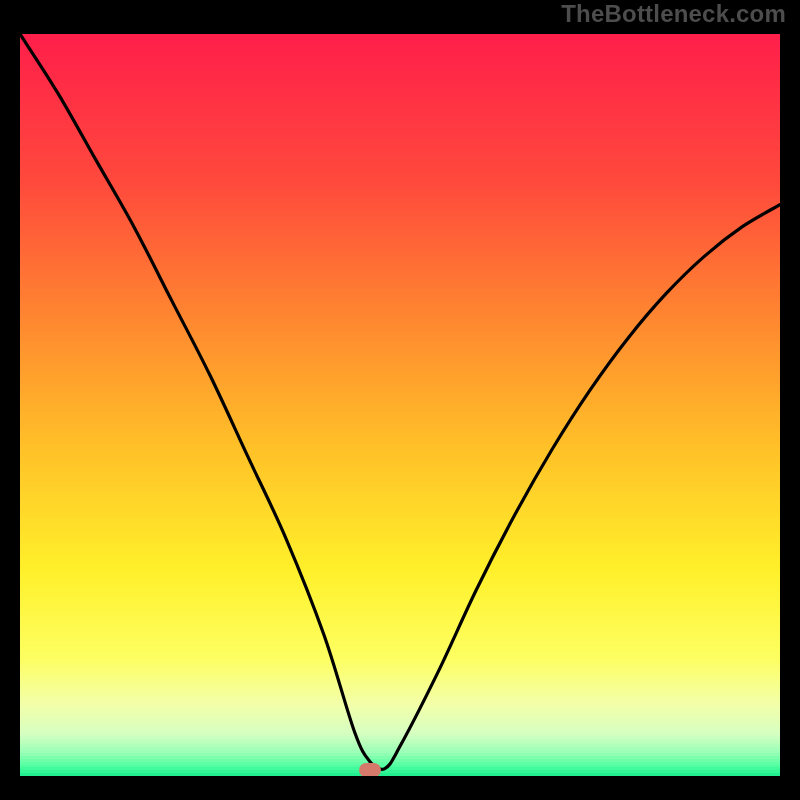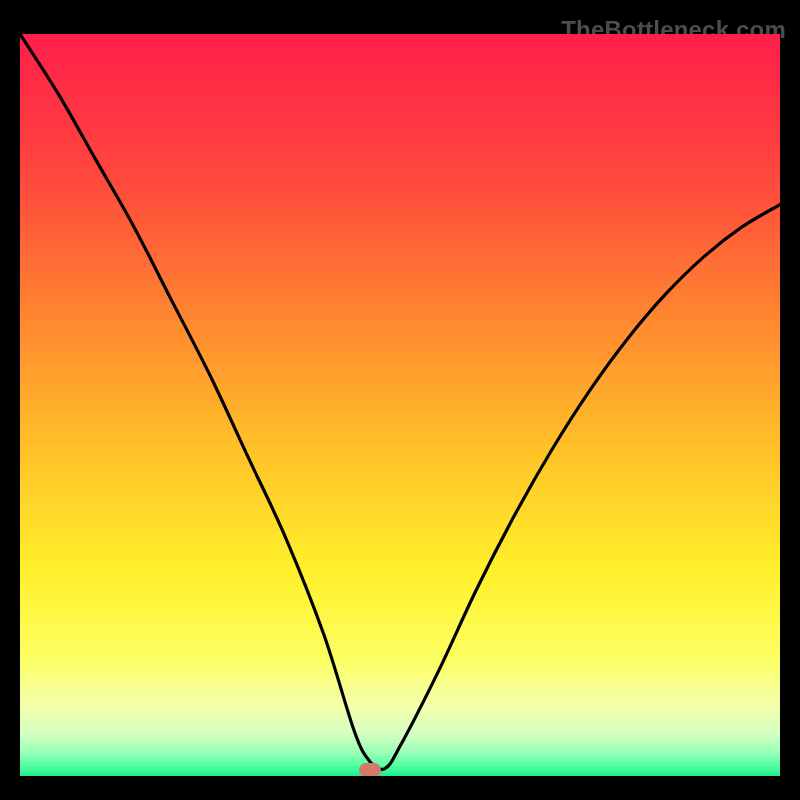--- a/index.html
+++ b/index.html
@@ -12,21 +12,21 @@
     overflow: hidden;
   }
   .frame {
     position: relative;
     width: 800px;
     height: 800px;
     background: #000;
   }
   .watermark {
     position: absolute;
-    top: 16px;
+    top: 0;
     right: 14px;
     color: #4d4d4d;
     font-size: 24px;
     font-weight: 600;
     letter-spacing: 0.2px;
     user-select: none;
   }
   .plot-area {
     position: absolute;
     left: 20px;

